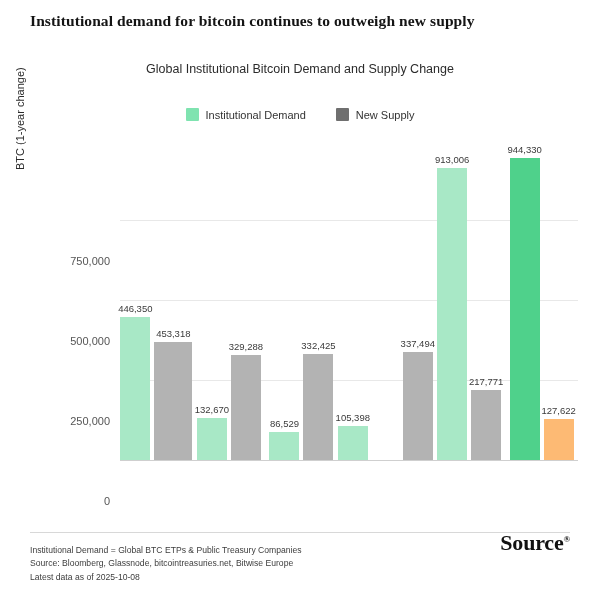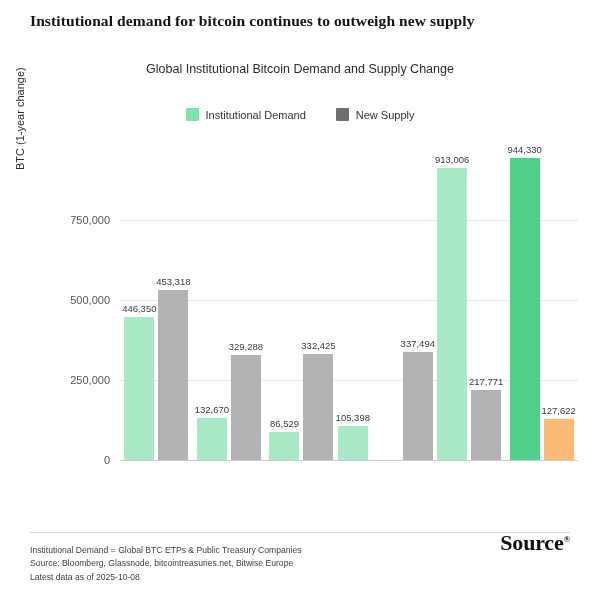--- a/index.html
+++ b/index.html
@@ -87,20 +87,21 @@
     width: 72px;
     height: 320px;
   }
   .y-label {
     position: absolute;
     right: 6px;
     transform: translateY(-50%);
     font-size: 11px;
     color: #555;
     white-space: nowrap;
+    margin-top: 41px;
   }
   .grid-area {
     position: absolute;
     left: 120px;
     top: 0;
     right: 22px;
     height: 320px;
   }
   .gridline {
     position: absolute;
@@ -225,21 +226,21 @@
           <div class="gridline zero" style="top: 320px;"></div>
           <div class="gridline" style="top: 240px;"></div>
           <div class="gridline" style="top: 160px;"></div>
           <div class="gridline" style="top: 80px;"></div>
         </div>
       <div class="bars" id="bars">
           <div class="group">
             <div class="bar" style="height: 142.832px; background: rgb(168, 232, 198);">
               <span class="val">446,350</span>
             </div>
-            <div class="bar" style="height: 170px; background: rgb(179, 179, 179);">
+            <div class="bar" style="height: 118px; background: rgb(179, 179, 179); padding-left: 8px;">
               <span class="val">453,318</span>
             </div>
           </div>
           <div class="group">
             <div class="bar" style="height: 42.4544px; background: rgb(168, 232, 198);">
               <span class="val">132,670</span>
             </div>
             <div class="bar" style="height: 105.372px; background: rgb(179, 179, 179);">
               <span class="val">329,288</span>
             </div>

